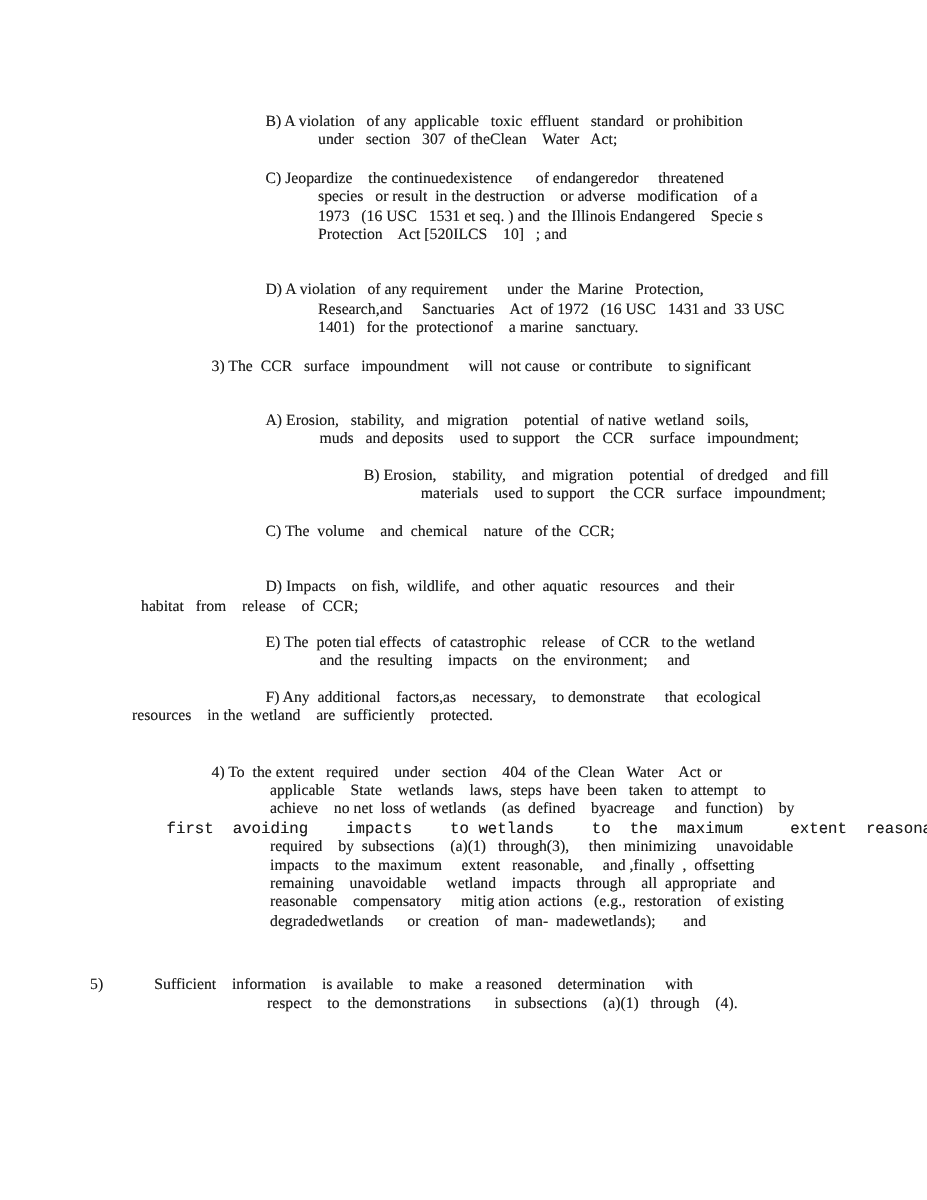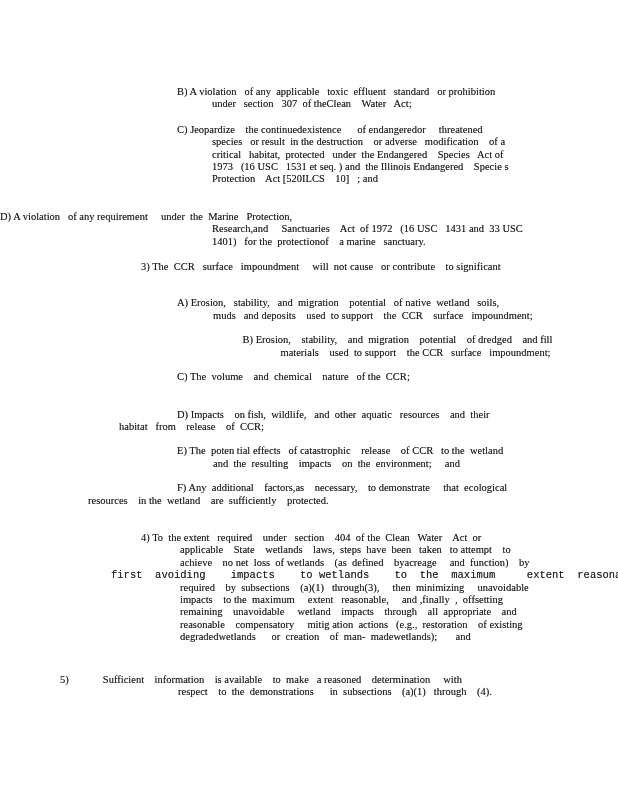--- a/index.html
+++ b/index.html
@@ -9,21 +9,21 @@
   }
   .page {
     position: relative;
     width: 618px;
     height: 800px;
     background: #ffffff;
     overflow: hidden;
   }
   .doc {
     position: absolute;
-    top: 86px;
+    top: 76px;
     left: 0;
     width: 618px;
     font-family: "Liberation Serif", "DejaVu Serif", serif;
     font-size: 10.5px;
     line-height: 12.4px;
     color: #1c1c1c;
     text-shadow: 0 0 0.4px rgba(30,30,30,0.55);
   }
   .block { }
   .line {
@@ -35,46 +35,45 @@
 
 <div class="page">
   <div class="doc" id="doc">
       <div class="block" style="margin-top: 0px;">
         <div class="line" style="padding-left: 177px;">B) A violation   of any  applicable   toxic  effluent   standard   or prohibition</div>
         <div class="line" style="padding-left: 212px;">under   section   307  of theClean    Water   Act;</div>
       </div>
       <div class="block" style="margin-top: 13px;">
         <div class="line" style="padding-left: 177px;">C) Jeopardize    the continuedexistence      of endangeredor     threatened</div>
         <div class="line" style="padding-left: 212px;">species   or result  in the destruction    or adverse   modification    of a</div>
-        <div class="line" style="padding-left: 212px;">critical   habitat,  protected   under  the Endangered    Species   Act of</div>
         <div class="line" style="padding-left: 212px;">1973   (16 USC   1531 et seq. ) and  the Illinois Endangered    Specie s</div>
         <div class="line" style="padding-left: 212px;">Protection    Act [520ILCS    10]   ; and</div>
       </div>
       <div class="block" style="margin-top: 25px;">
-        <div class="line" style="">D) A violation   of any requirement     under  the  Marine   Protection,</div>
+        <div class="line" style="padding-left: 177px;">D) A violation   of any requirement     under  the  Marine   Protection,</div>
         <div class="line" style="padding-left: 212px;">Research,and     Sanctuaries    Act  of 1972   (16 USC   1431 and  33 USC</div>
         <div class="line" style="padding-left: 212px;">1401)   for the  protectionof    a marine   sanctuary.</div>
       </div>
       <div class="block" style="margin-top: 13px;">
         <div class="line" style="padding-left: 141px;">3) The  CCR   surface   impoundment     will  not cause   or contribute    to significant</div>
       </div>
       <div class="block" style="margin-top: 24px;">
         <div class="line" style="padding-left: 177px;">A) Erosion,   stability,   and  migration    potential   of native  wetland   soils,</div>
         <div class="line" style="padding-left: 213px;">muds   and deposits    used  to support    the  CCR    surface   impoundment;</div>
       </div>
       <div class="block" style="margin-top: 12px; text-align: center;">
         <div class="line" style="padding-left: 177px;">B) Erosion,    stability,    and  migration    potential    of dredged    and fill</div>
         <div class="line" style="padding-left: 213px;">materials    used  to support    the CCR   surface   impoundment;</div>
       </div>
       <div class="block" style="margin-top: 12px;">
         <div class="line" style="padding-left: 177px;">C) The  volume    and  chemical    nature   of the  CCR;</div>
       </div>
       <div class="block" style="margin-top: 25px;">
         <div class="line" style="padding-left: 177px;">D) Impacts    on fish,  wildlife,   and  other  aquatic   resources    and  their</div>
-        <div class="line" style="padding-left: 119px;">habitat   from    release    of  CCR;</div>
+        <div class="line" style="padding-left: 94px;">habitat   from    release    of  CCR;</div>
       </div>
       <div class="block" style="margin-top: 12px;">
         <div class="line" style="padding-left: 177px;">E) The  poten tial effects   of catastrophic    release    of CCR   to the  wetland</div>
         <div class="line" style="padding-left: 213px;">and  the  resulting    impacts    on  the  environment;     and</div>
       </div>
       <div class="block" style="margin-top: 12px;">
         <div class="line" style="padding-left: 177px;">F) Any  additional    factors,as    necessary,    to demonstrate     that  ecological</div>
         <div class="line" style="padding-left: 88px;">resources    in the  wetland    are  sufficiently    protected.</div>
       </div>
       <div class="block" style="margin-top: 25px;">

